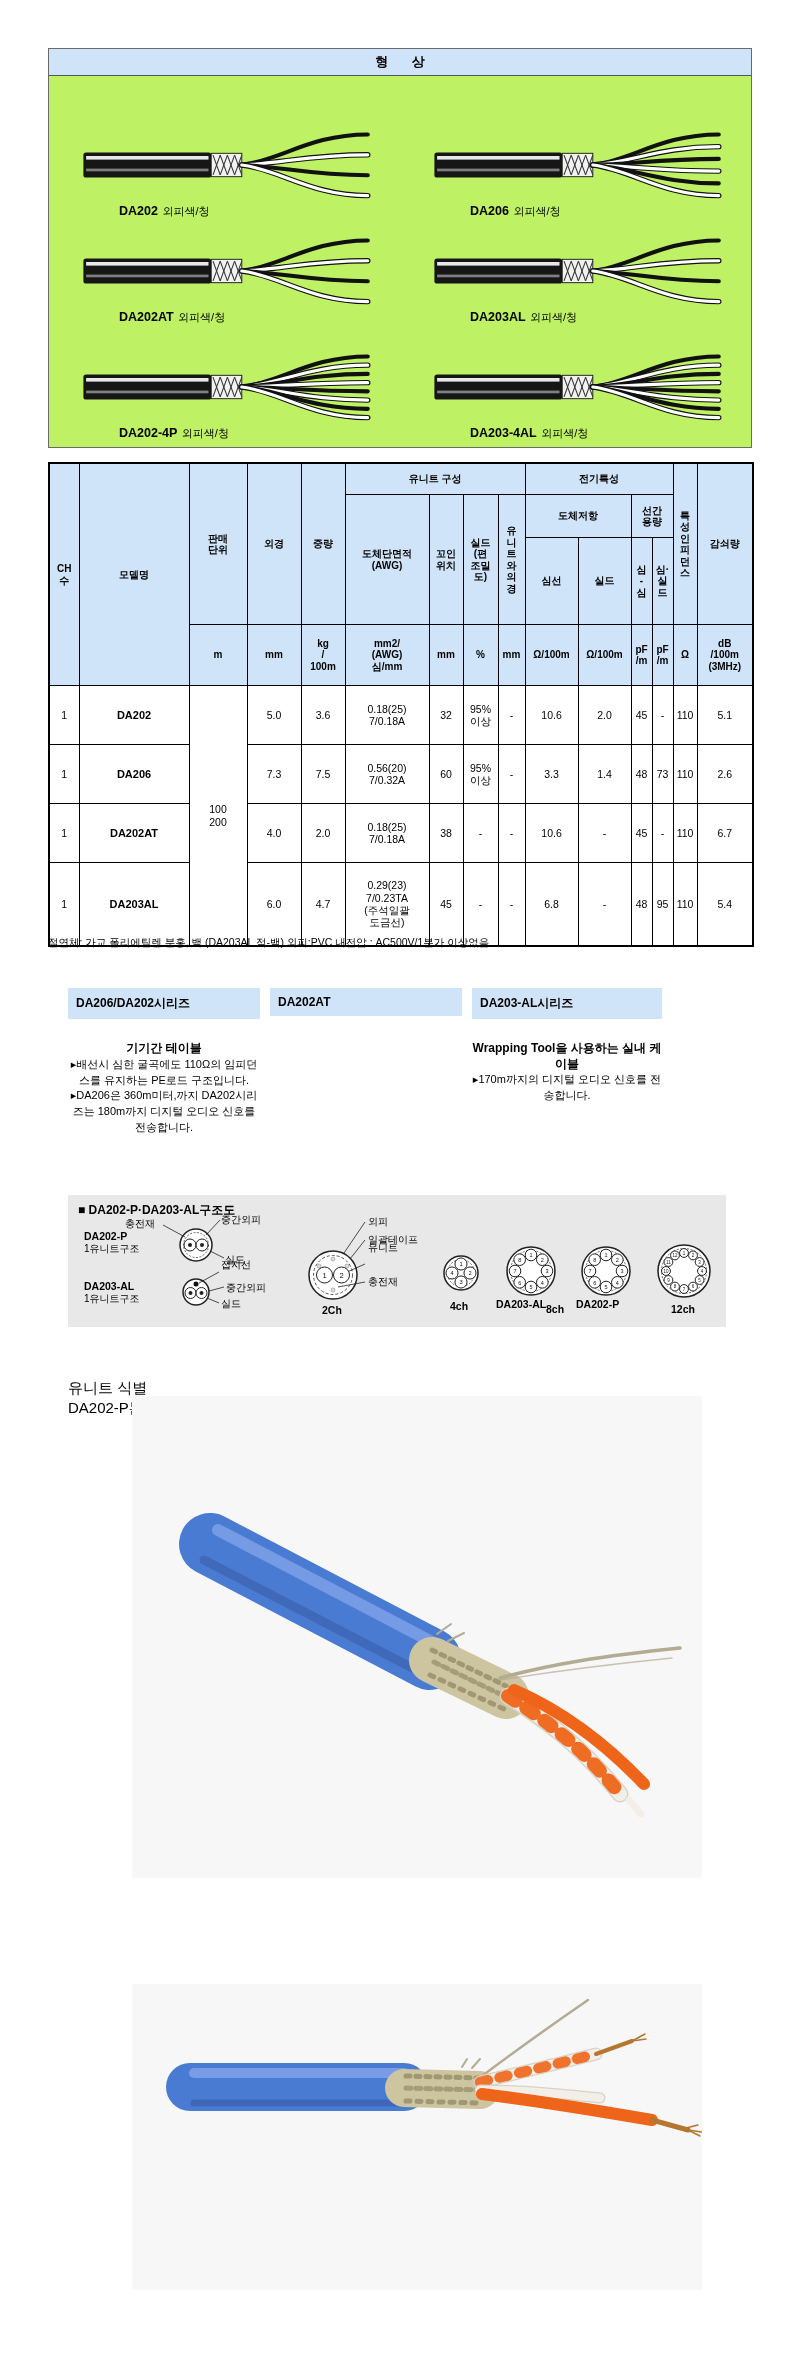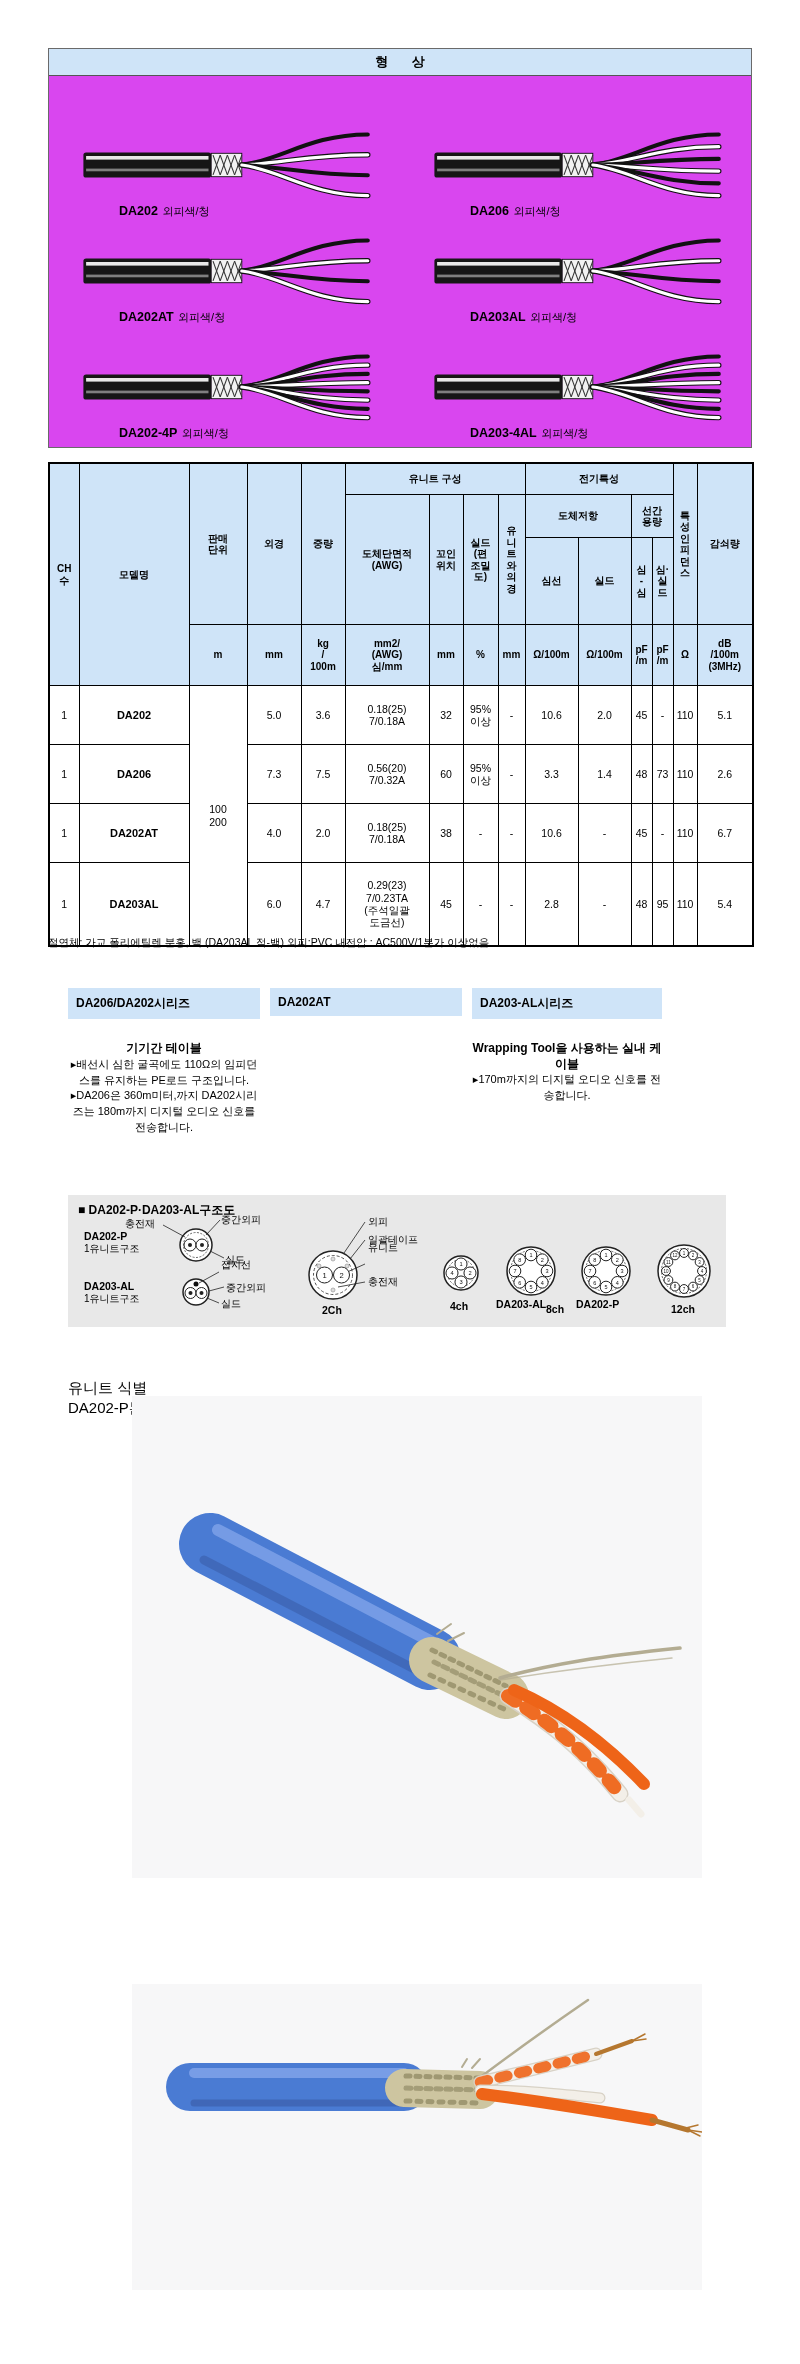--- a/index.html
+++ b/index.html
@@ -2,21 +2,21 @@
 <html style="--header_blue: #cfe4f8; --section_gray: #e8e8e8; --cable_blue: #4a7bd3; --cable_blue_light: #7da1e8; --cable_blue_dark: #35549b; --braid_khaki: #cdc5a0; --braid_dark: #938c66; --wire_orange: #ee6418; --wire_white: #f3efe8; --copper: #b5772f; --photo_bg: #f7f7f8;"><head>
 <meta charset="utf-8">
 <style>
   html,body{margin:0;padding:0;background:#fff;}
   .page{position:relative;width:800px;height:2364px;background:#fff;overflow:hidden;
         font-family:"Liberation Sans","DejaVu Sans",sans-serif;color:#000;}
   .abs{position:absolute;}
   .pre{white-space:pre-line;}
 
   
-  .shape-box{left:48px;top:48px;width:702px;height:398px;border:1px solid #6a6a6a;background:#d946ef;}
+  .shape-box{left:48px;top:48px;width:702px;height:398px;border:1px solid #6a6a6a;background:#bef264;}
   .shape-head{height:26px;background:var(--header_blue);border-bottom:1px solid #555;
               display:flex;align-items:center;justify-content:center;
               font-size:13px;font-weight:bold;letter-spacing:10px;text-indent:10px;}
   .shape-grid{position:absolute;left:0;right:0;top:26px;bottom:0;display:grid;
               grid-template-columns:1fr 1fr;grid-template-rows:150px 106px 116px;}
   .fig{display:flex;flex-direction:column;justify-content:flex-end;padding:2px 10px 4px 14px;}
   .fig svg{width:315px;height:72px;display:block;margin:0 auto;}
   .fig-label{margin:0 0 2px 56px;line-height:1.1;}
   .fig-model{font-weight:bold;font-size:12.5px;}
   .fig-note{font-size:11px;}
@@ -375,21 +375,21 @@
           <td class="c model">DA203AL</td>
           <td class="c pre">6.0</td>
           <td class="c pre">4.7</td>
           <td class="c pre">0.29(23)
 7/0.23TA
 (주석일괄
 도금선)</td>
           <td class="c pre">45</td>
           <td class="c pre">-</td>
           <td class="c pre">-</td>
-          <td class="c pre">2.8</td>
+          <td class="c pre">6.8</td>
           <td class="c pre">-</td>
           <td class="c pre">48</td>
           <td class="c pre">95</td>
           <td class="c pre">110</td>
           <td class="c pre">5.4</td>
         </tr>
       </tbody>
   </table>
   <div class="abs footnote">절연체: 가교 폴리에틸렌 분홍, 백 (DA203AL 적-백) 외피:PVC 내전압 : AC500V/1분가 이상없음</div>
 

